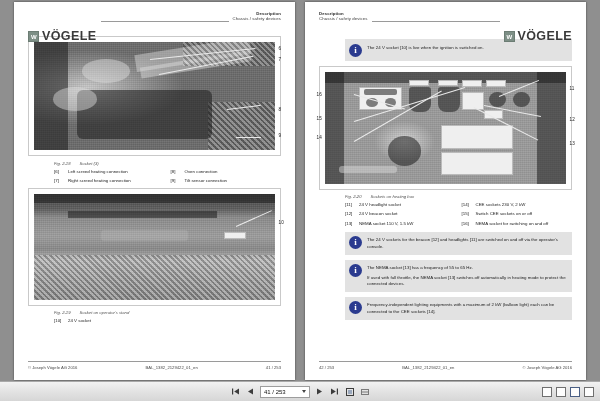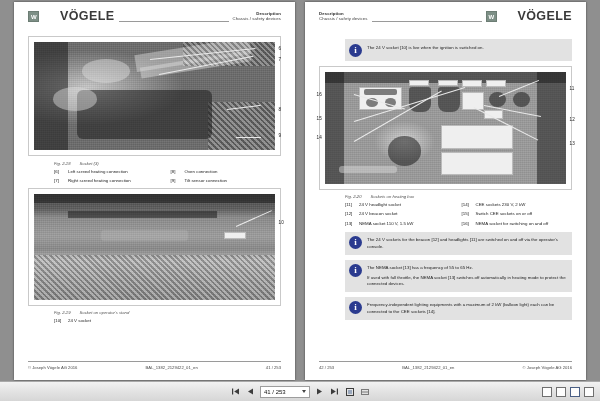--- a/index.html
+++ b/index.html
@@ -32,21 +32,21 @@
   .page.left { margin-top: 2px; }
   .page.right { margin-top: 2px; }
 
   
   .hdr {
     display: flex; align-items: flex-start;
     height: 22px;
     margin-bottom: 3px;
   }
   .hdr.rightpage { flex-direction: row-reverse; }
-  .logo { display: flex; align-items: center; gap: 21px; flex: 0 0 auto; }
+  .logo { display: flex; align-items: center; gap: 3px; flex: 0 0 auto; margin-top: 20px; }
   .logo-mark {
     width: 11px; height: 11px;
     background: #7d8f86;
     display: flex; align-items: center; justify-content: center;
     color: #fff; font-size: 6px; line-height: 1;
     border: 1px solid #6c7d74;
   }
   .logo-mark span { font-size: 6px; font-weight: bold; letter-spacing: -.5px; }
   .logo-text {
     font-size: 12.5px; font-weight: bold; letter-spacing: .4px;

